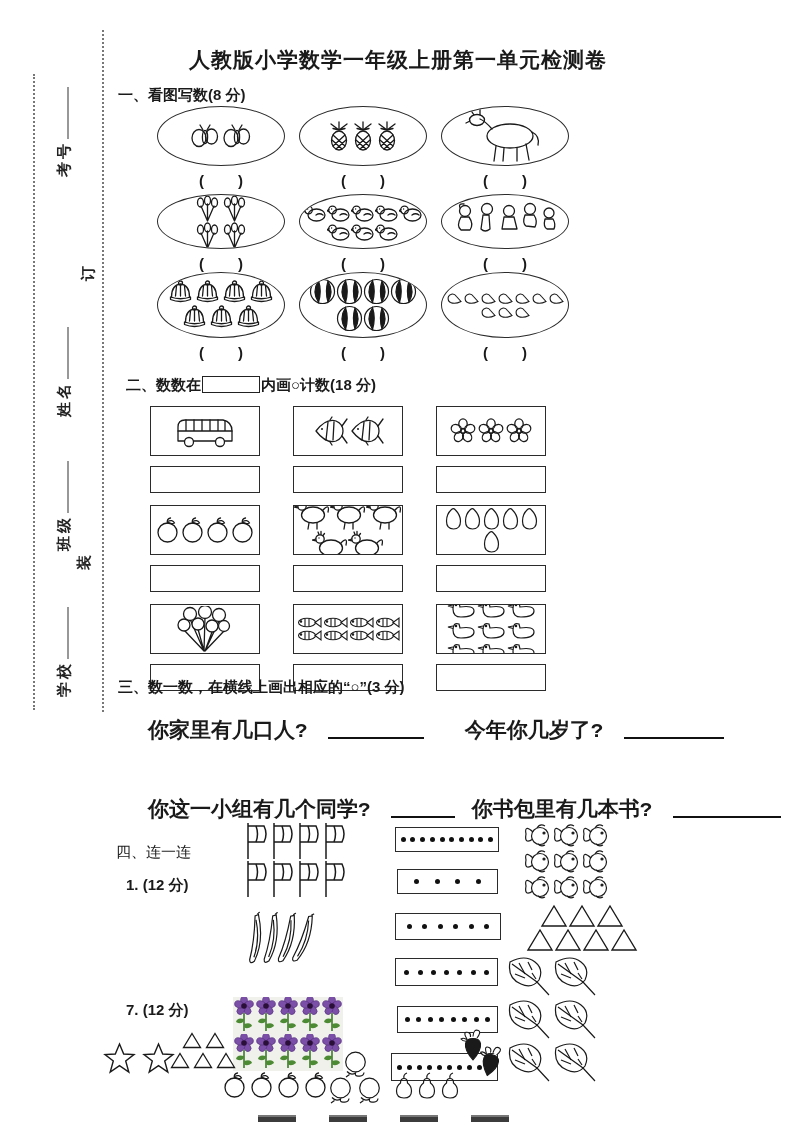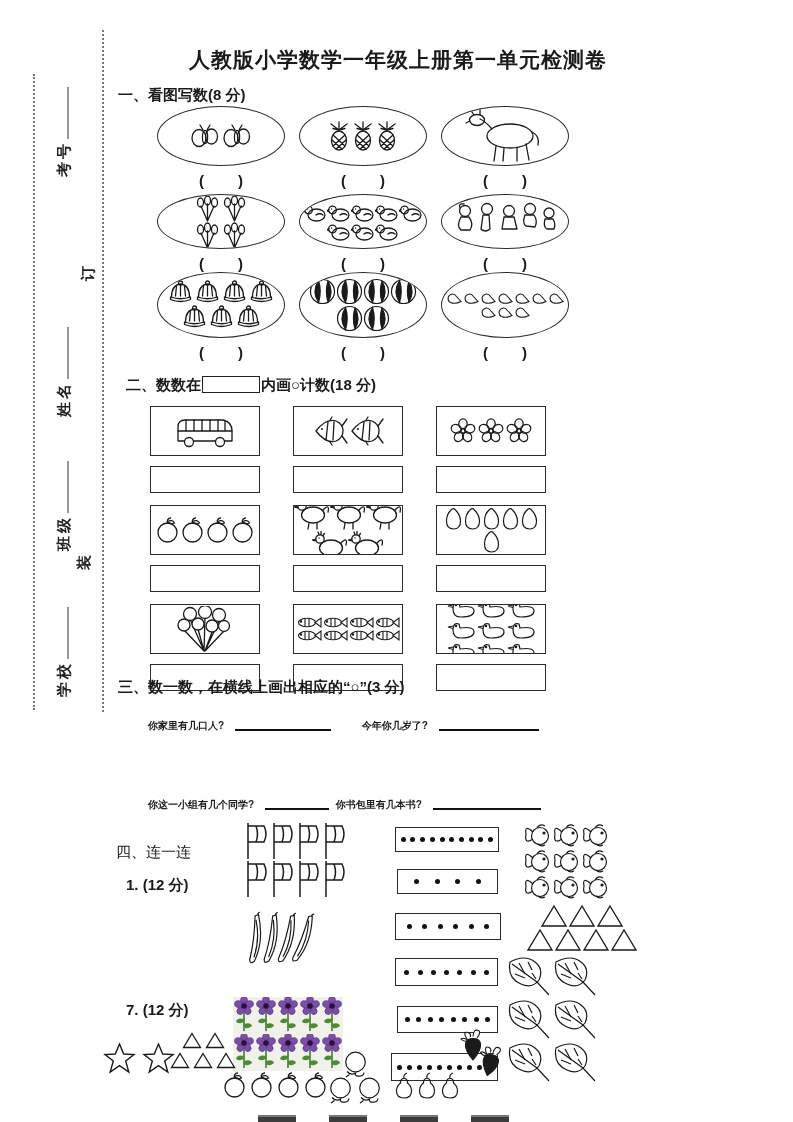--- a/index.html
+++ b/index.html
@@ -30,21 +30,21 @@
 
   
   .s2grid{position:absolute;left:150px;top:406px;display:grid;
           grid-template-columns:108px 108px 108px;column-gap:35px;}
   .s2cell{display:flex;flex-direction:column;}
   .picbox{width:108px;height:48px;border:1.8px solid #2b2b2b;display:flex;flex-wrap:wrap;
           justify-content:center;align-items:center;align-content:center;overflow:hidden;background:#fff;}
   .ansbox{width:108px;height:25px;border:1.7px solid #2b2b2b;margin:10px 0 12px 0;background:#fff;}
 
   
-  .qline{position:absolute;font-size:10px;font-weight:700;white-space:nowrap;}
+  .qline{position:absolute;font-size:21px;font-weight:700;white-space:nowrap;font-family:Liberation Mono, monospace;}
   .uline{display:inline-block;border-bottom:2.2px solid #111;height:13px;vertical-align:-2px;}
 
   
   .grp{position:absolute;display:flex;flex-wrap:wrap;align-content:flex-start;}
   .dotbox{position:absolute;border:1.7px solid #2b2b2b;display:flex;align-items:center;
           justify-content:space-evenly;background:#fff;}
   .dot{width:5px;height:5px;border-radius:50%;background:#111;}
   .bananas svg{margin-left:-5px;}
   .bananas svg:nth-child(1){transform:rotate(-6deg);}
   .bananas svg:nth-child(2){transform:rotate(-2deg);}

